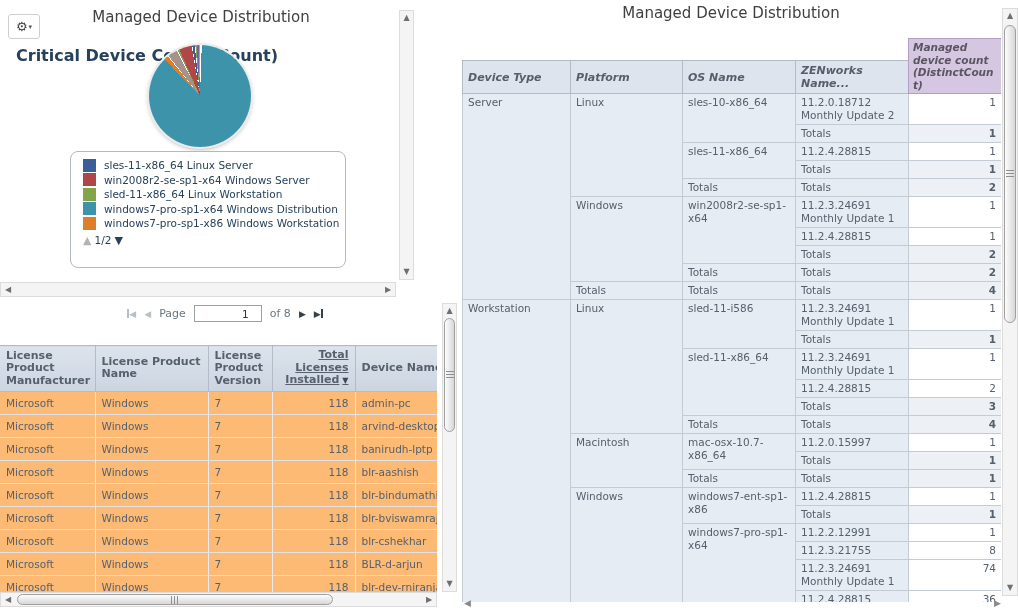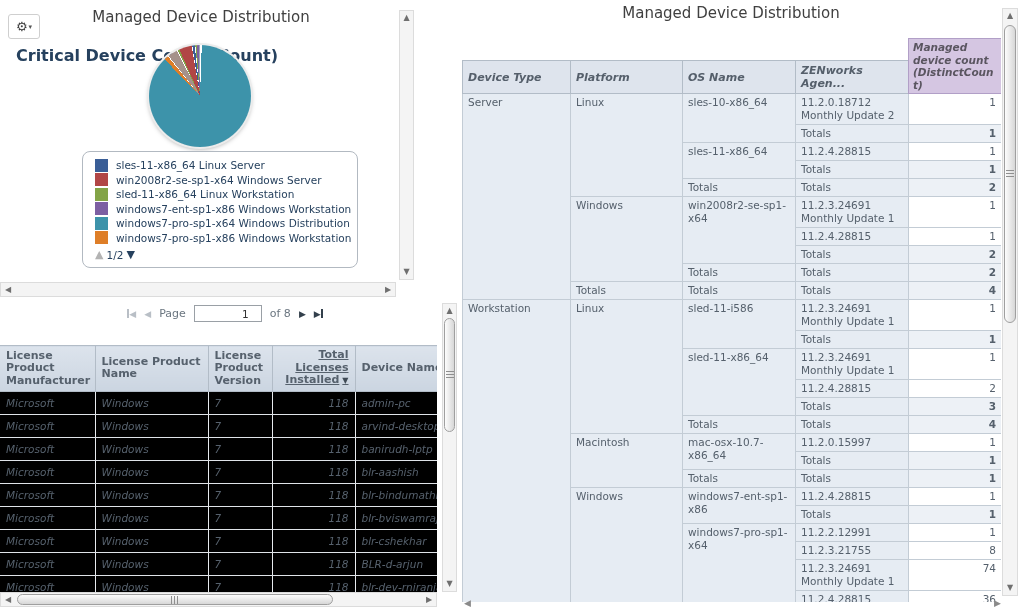--- a/index.html
+++ b/index.html
@@ -27,21 +27,21 @@
   .panel-pie{position:absolute;left:0;top:0;width:416px;height:298px;}
   .gear-btn{position:absolute;left:8px;top:14px;width:30px;height:23px;border:1px solid #cfcfcf;
     border-radius:3px;background:#fff;display:flex;align-items:center;justify-content:center;cursor:pointer;}
   .gear-btn .g{font-size:13px;color:#3f3f3f;line-height:13px;}
   .gear-btn .c{font-size:7px;color:#555;margin-left:1px;}
   .panel-title{position:absolute;text-align:center;font-size:15px;color:#404040;white-space:nowrap;}
   .pie-title{left:0;top:8px;width:402px;}
   .measure-label{position:absolute;left:16px;top:46px;font-size:16px;color:#26415e;font-weight:bold;}
   .pie{position:absolute;left:149px;top:45px;width:102px;height:102px;border-radius:50%;
     box-shadow:0 0 0 2px #ececec,0 2px 5px rgba(0,0,0,.35);cursor:pointer;}
-  .legend-box{position:absolute;left:82px;top:151px;width:276px;height:117px;background:#fff;
+  .legend-box{position:absolute;left:70px;top:151px;width:276px;height:117px;background:#fff;
     border:1px solid #b2b9c1;border-radius:8px;box-sizing:border-box;padding:6px 6px 3px 12px;overflow:hidden;}
   .legend-item{display:flex;align-items:center;height:14.5px;font-size:10.5px;color:#26415e;cursor:pointer;white-space:nowrap;}
   .legend-swatch{width:13px;height:13px;margin-right:8px;flex:none;}
   .legend-pager{display:flex;align-items:center;font-size:10.5px;color:#26415e;margin-top:3px;}
   .legend-pager .pgup{color:#b3b3b3;font-size:11px;margin-right:3px;cursor:pointer;}
   .legend-pager .pgdn{color:#26415e;font-size:11px;margin-left:3px;cursor:pointer;}
   .vsb-pie{left:399px;top:10px;width:15px;height:270px;}
   .hsb-pie{left:0;top:282px;width:396px;height:15px;}
   
   .panel-lic{position:absolute;left:0;top:300px;width:458px;height:310px;}
@@ -57,21 +57,21 @@
   .lic-title{left:60px;top:20px;width:440px;}
   .lic-wrap{position:absolute;left:0;top:45px;width:437px;height:247px;overflow:hidden;}
   table{border-collapse:collapse;table-layout:fixed;}
   .lic-table{width:450px;}
   .lic-table th{background:linear-gradient(#dce3ec,#cbd5e1);color:#56616d;font-size:11px;font-weight:bold;
     text-align:left;vertical-align:middle;padding:3px 6px;line-height:12.5px;height:38px;
     border:1px solid #b2bcc7;border-left:none;cursor:pointer;}
   .lic-table th:first-child{border-left:none;}
   .lic-table th.num{text-align:right;text-decoration:underline;}
   .lic-table td{font-size:10.5px;color:#56616d;padding:5px 6px;white-space:nowrap;overflow:hidden;
-    border-bottom:1px solid #dfe3e8;border-right:1px solid #e7eaee;background:#000000;font-style:italic;}
+    border-bottom:1px solid #dfe3e8;border-right:1px solid #e7eaee;background:#fdba74;}
   .lic-table td.num{text-align:right;}
   .sort{font-size:8px;margin-left:3px;color:#3f4a55;}
   .vsb-lic{left:442px;top:3px;width:15px;height:289px;}
   .hsb-lic{left:0;top:292px;width:437px;height:15px;}
   
   .panel-ct{position:absolute;left:462px;top:0;width:556px;height:610px;}
   .ct-title{left:0;top:4px;width:538px;}
   .ct-wrap{position:absolute;left:0;top:25px;width:539px;height:577px;overflow:hidden;}
   .ct-table{width:539px;margin-top:35px;}
   .ct-table th{background:#dee4ed;border:1px solid #b2bcc7;font-size:11px;font-weight:bold;color:#555f6b;
@@ -107,24 +107,20 @@
         </div>
         <div class="legend-item">
           <span class="legend-swatch" style="background: rgb(177, 70, 70);"></span>
           <span>win2008r2-se-sp1-x64 Windows Server</span>
         </div>
         <div class="legend-item">
           <span class="legend-swatch" style="background: rgb(131, 164, 71);"></span>
           <span>sled-11-x86_64 Linux Workstation</span>
         </div>
         <div class="legend-item">
-          <span class="legend-swatch" style="background: rgb(124, 95, 162);"></span>
-          <span>windows7-ent-sp1-x86 Windows Workstation</span>
-        </div>
-        <div class="legend-item">
           <span class="legend-swatch" style="background: rgb(61, 147, 170);"></span>
           <span>windows7-pro-sp1-x64 Windows Distribution</span>
         </div>
         <div class="legend-item">
           <span class="legend-swatch" style="background: rgb(222, 126, 40);"></span>
           <span>windows7-pro-sp1-x86 Windows Workstation</span>
         </div>
       </div>
     <div class="legend-pager">
       <span class="pgup">▲</span>
@@ -268,21 +264,21 @@
           <col style="width:112px">
           <col style="width:113px">
           <col style="width:113px">
           <col style="width:93px">
         </colgroup>
       <thead>
         <tr>
           <th>Device Type</th>
           <th>Platform</th>
           <th>OS Name</th>
-          <th>ZENworks Agen...</th>
+          <th>ZENworks Name...</th>
           <th>
               <div class="hl-cell">Managed device count (DistinctCount)</div>
             </th>
         </tr>
       </thead>
       <tbody>
           <tr>
             <td class="g" rowspan="10">Server</td>
             <td class="g" rowspan="5">Linux</td>
             <td class="g" rowspan="2">sles-10-x86_64</td>

